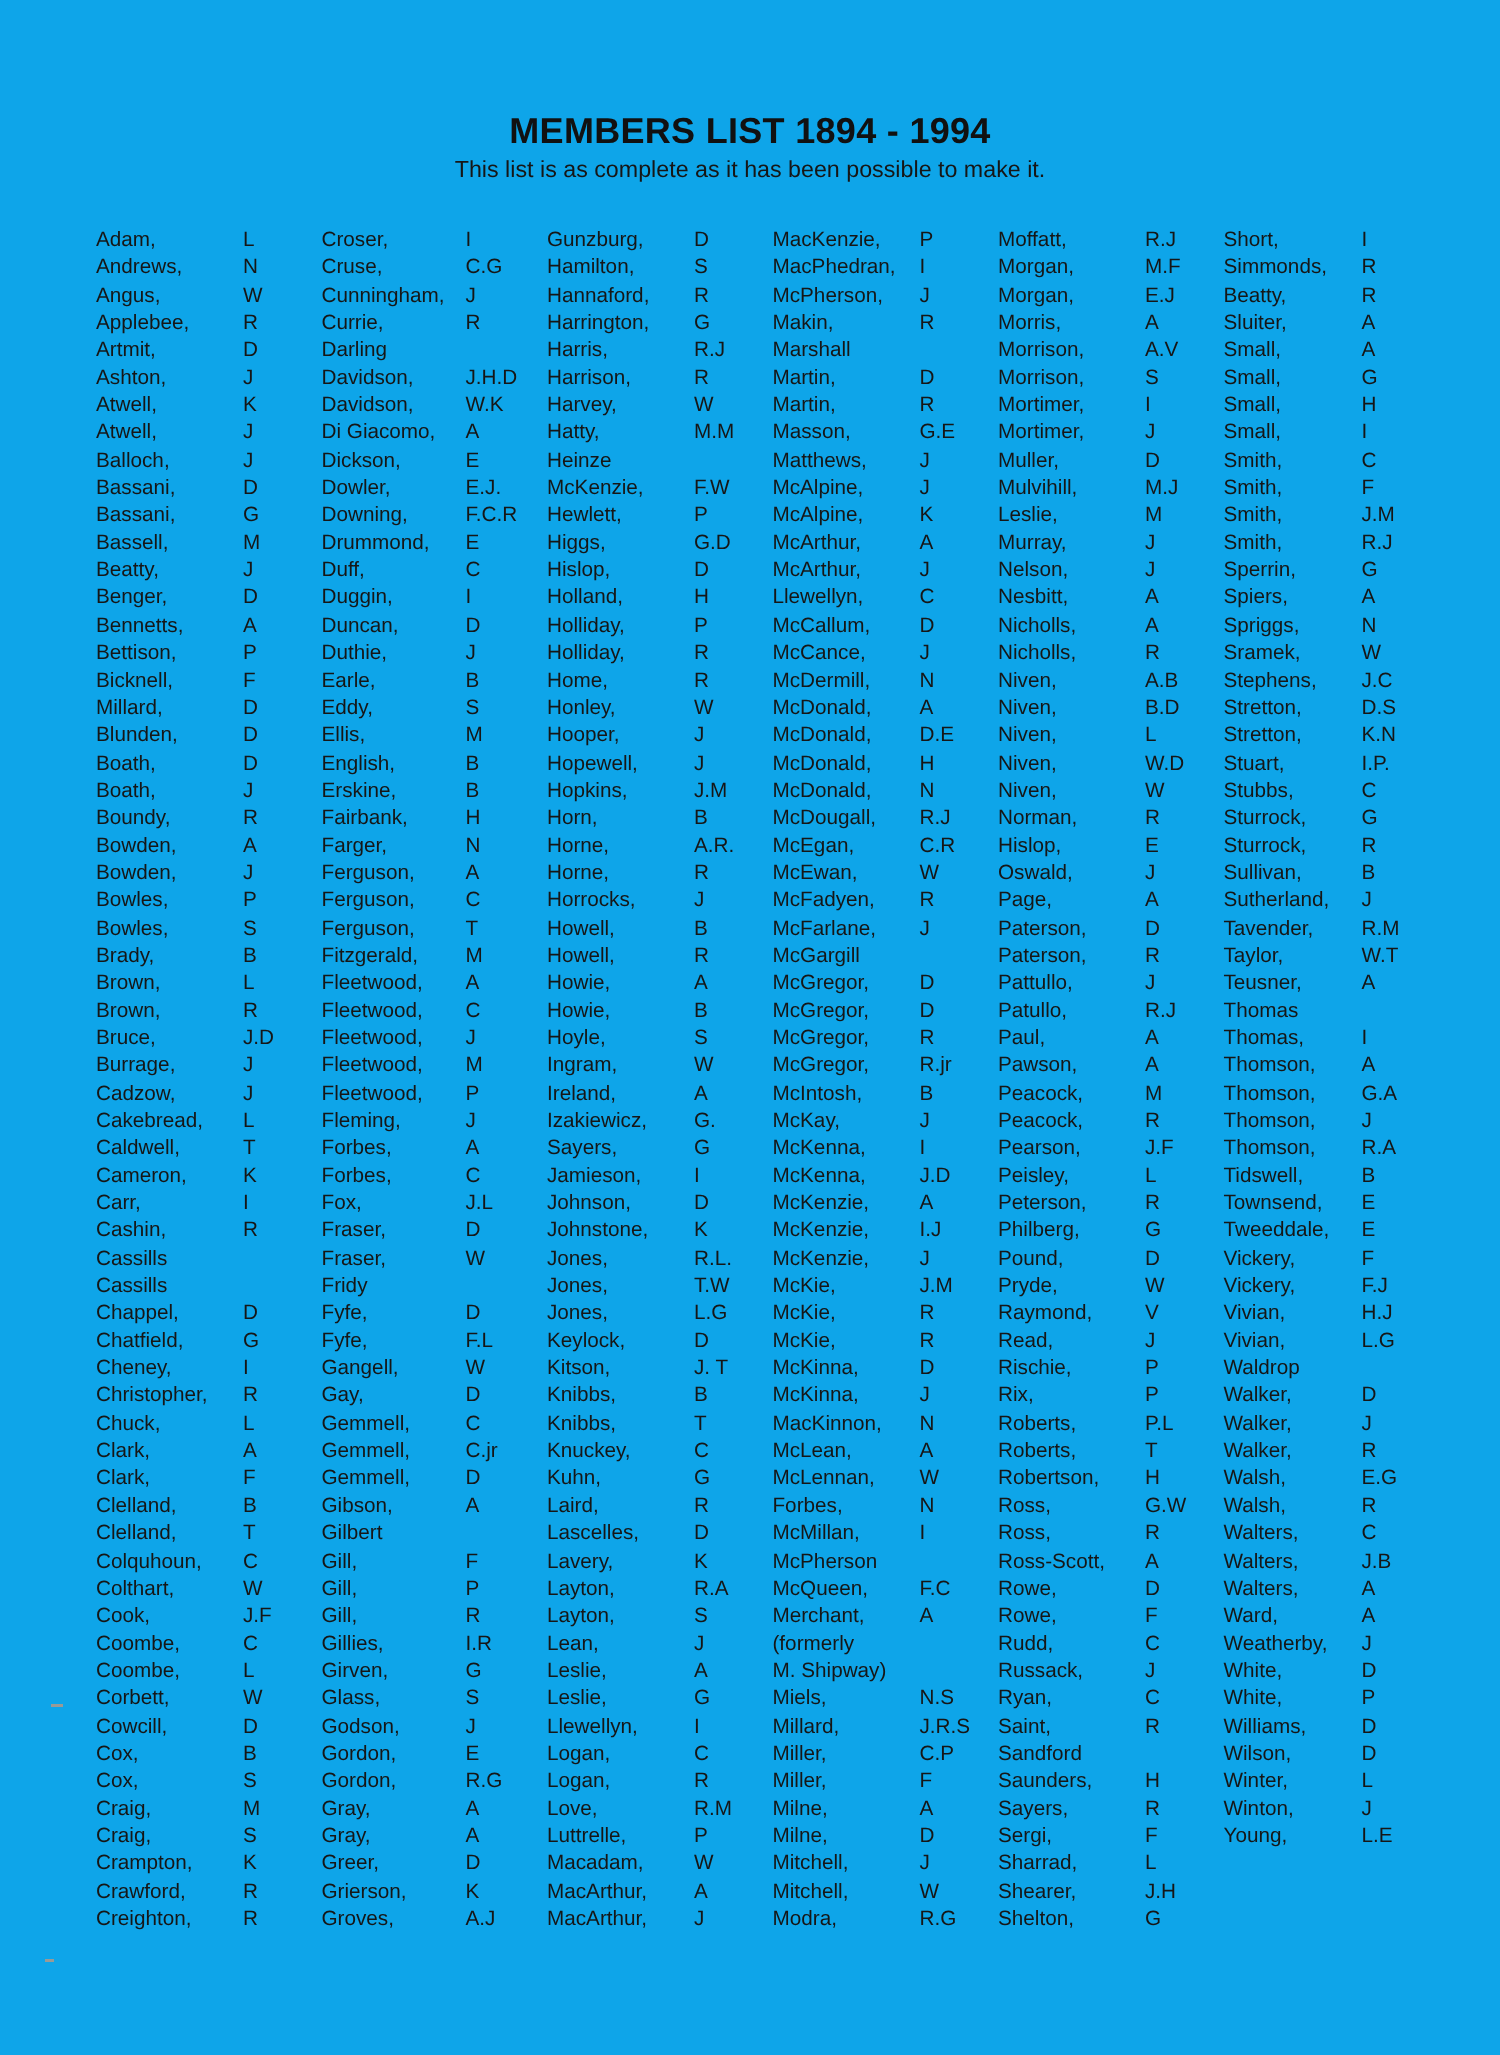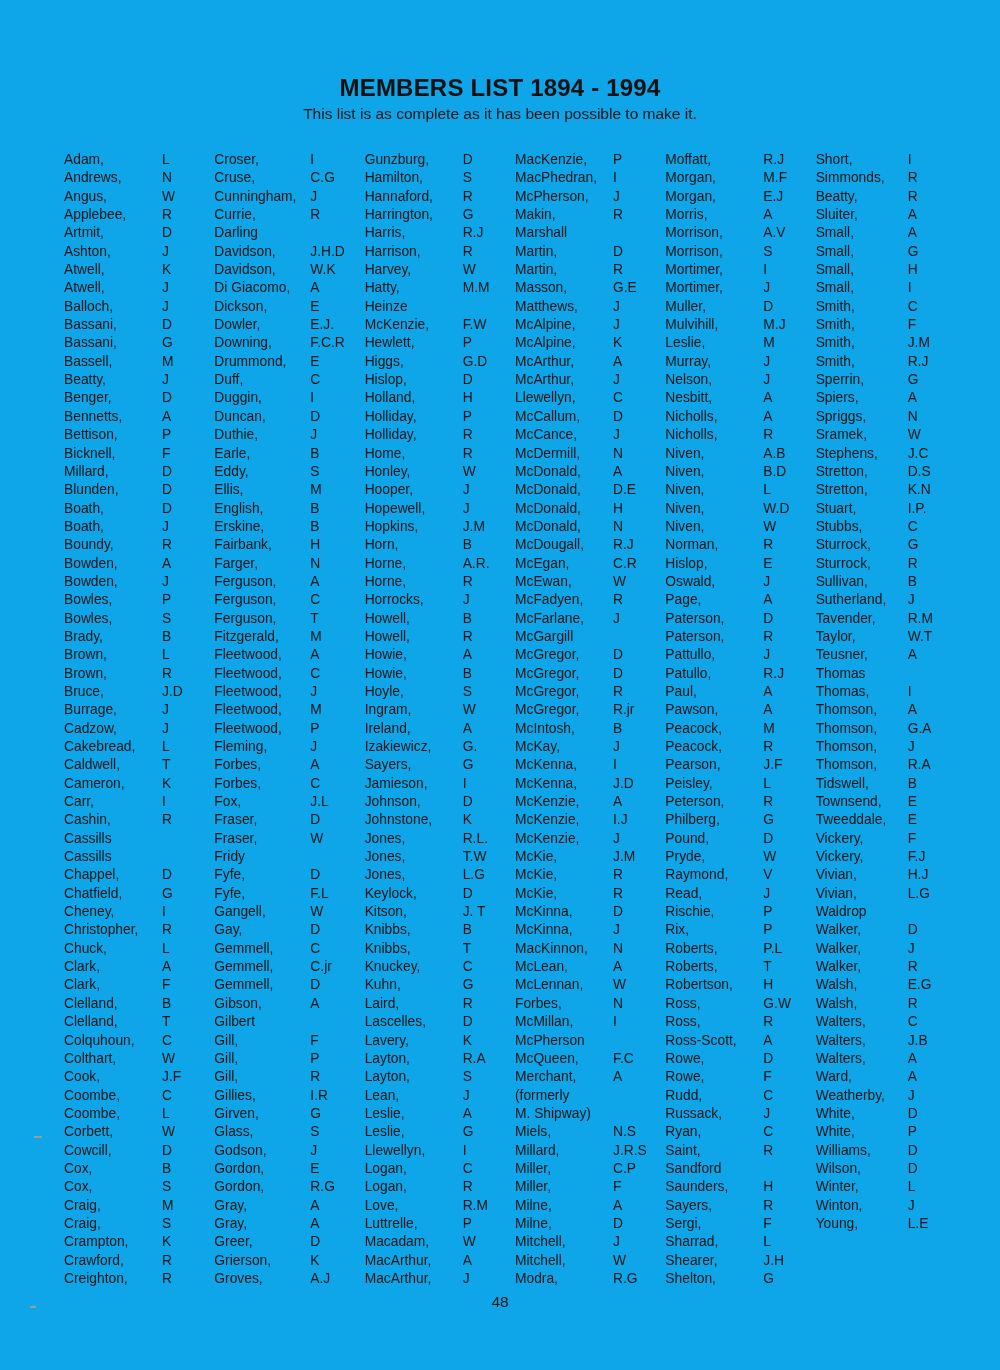--- a/index.html
+++ b/index.html
@@ -1568,16 +1568,13 @@
         <div class="member-row">
           <span class="member-name">Young,</span>
           <span class="member-initials">L.E</span>
         </div>
       </div>
     </div>
 
   <div class="scan-mark m1"></div>
   <div class="scan-mark m2"></div>
 
-  <div class="page-footer">
-    <span class="page-number">48</span>
-  </div>
 </div>
 
 </body></html>

